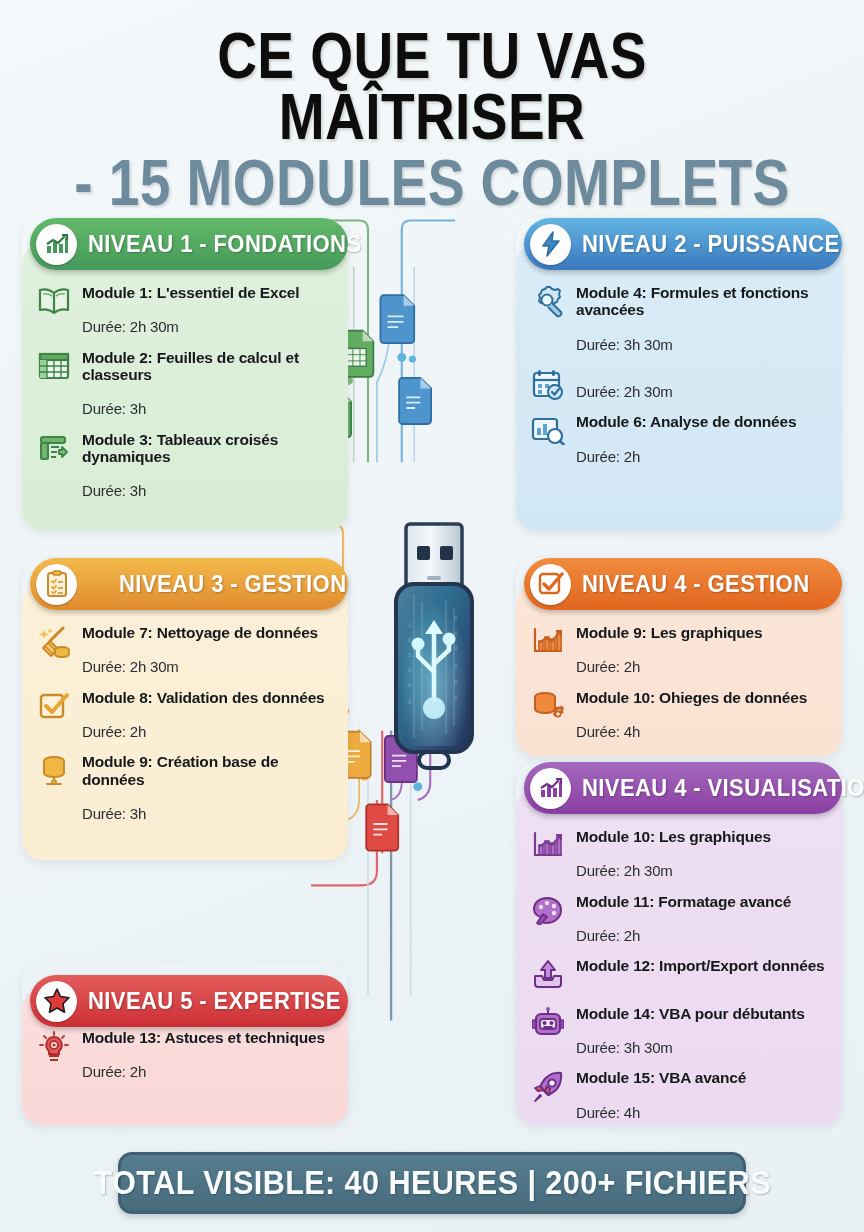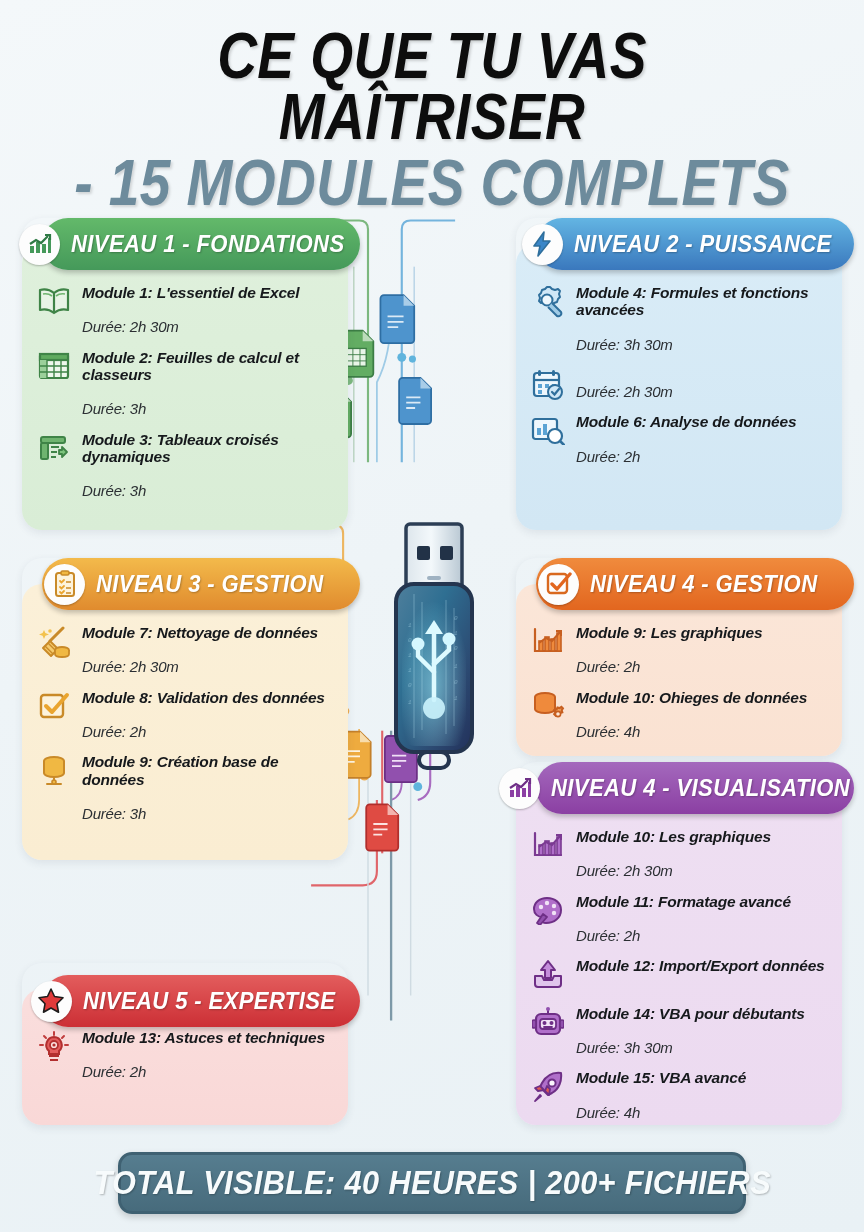--- a/index.html
+++ b/index.html
@@ -2,21 +2,21 @@
 <html><head>
 <meta charset="utf-8">
 <style>
   * { box-sizing: border-box; margin: 0; padding: 0; }
   html, body {
     width: 864px; height: 1232px;
     font-family: "Liberation Sans", sans-serif;
     background: linear-gradient(160deg,#f4f8fa 0%,#eef4f7 45%,#e9f1f5 100%);
     overflow: hidden;
   }
-  #stage { position: relative; width: 768px; height: 1232px; font-style: italic; }
+  #stage { position: relative; width: 768px; height: 1232px; }
 
   
   .title-wrap {
     position: absolute; top: 26px; left: 0; width: 864px;
     text-align: center; z-index: 6;
   }
   .title-line {
     font-family: "Liberation Sans Narrow","Liberation Sans", sans-serif;
     font-weight: 700;
     letter-spacing: 0.5px;
@@ -38,27 +38,26 @@
     position: absolute; z-index: 3;
     border-radius: 20px;
     box-shadow: 0 3px 9px rgba(40,60,80,.09);
   }
   .card-body {
     position: absolute; left: 0; right: 0; top: 26px; bottom: 0;
     border-radius: 20px;
     padding: 40px 16px 18px 12px;
   }
   .pill {
-    position: absolute; left: 20px; top: 0; height: 52px;
+    position: absolute; left: 8px; top: 0; height: 52px;
     border-radius: 26px;
     display: flex; align-items: center;
     padding-left: 6px; padding-right: 20px;
     box-shadow: 0 3px 5px rgba(0,0,0,.22);
     z-index: 4;
-    justify-content: center;
   }
   .pill-icon {
     width: 41px; height: 41px; border-radius: 50%;
     background: #fdfdfd;
     display: flex; align-items: center; justify-content: center;
     flex: 0 0 auto; margin-right: 11px;
     box-shadow: 0 1px 2px rgba(0,0,0,.25);
   }
   .pill-label {
     font-family: "Liberation Sans Narrow","Liberation Sans", sans-serif;
@@ -452,21 +451,21 @@
               <path d="M16 22v5M9 29h14" stroke="#c98a28" stroke-width="2" fill="none" stroke-linecap="round"></path>
               <circle cx="16" cy="27" r="2" fill="#f0b843" stroke="#c98a28" stroke-width="1.6"></circle>
             </svg>
         </div>
         <div class="mod-text">
           <div class="mod-title">Module 9: Création base de données</div>
           <div class="mod-dur">Durée: 3h</div>
         </div>
       </div>
     </div>
-    <div class="pill" style="width:318px;">
+    <div class="pill" style="width:318px;gap:31px;">
       <div class="pill-icon">
         <svg width="24" height="28" viewBox="0 0 24 28">
             <rect x="3" y="3" width="18" height="23" rx="2.5" fill="#fdf3dc" stroke="#c98a28" stroke-width="2"></rect>
             <rect x="8" y="1" width="8" height="4" rx="1.5" fill="#f0b843" stroke="#c98a28" stroke-width="1.6"></rect>
             <g stroke="#eaa52f" stroke-width="1.8" fill="none" stroke-linecap="round">
               <path d="M7 11l1.5 1.5L11 10M7 17l1.5 1.5L11 16M7 22l1.5 1.5L11 21"></path>
             </g>
             <g stroke="#c98a28" stroke-width="1.5">
               <path d="M13 12h5M13 18h5M13 23h5"></path>
             </g>

